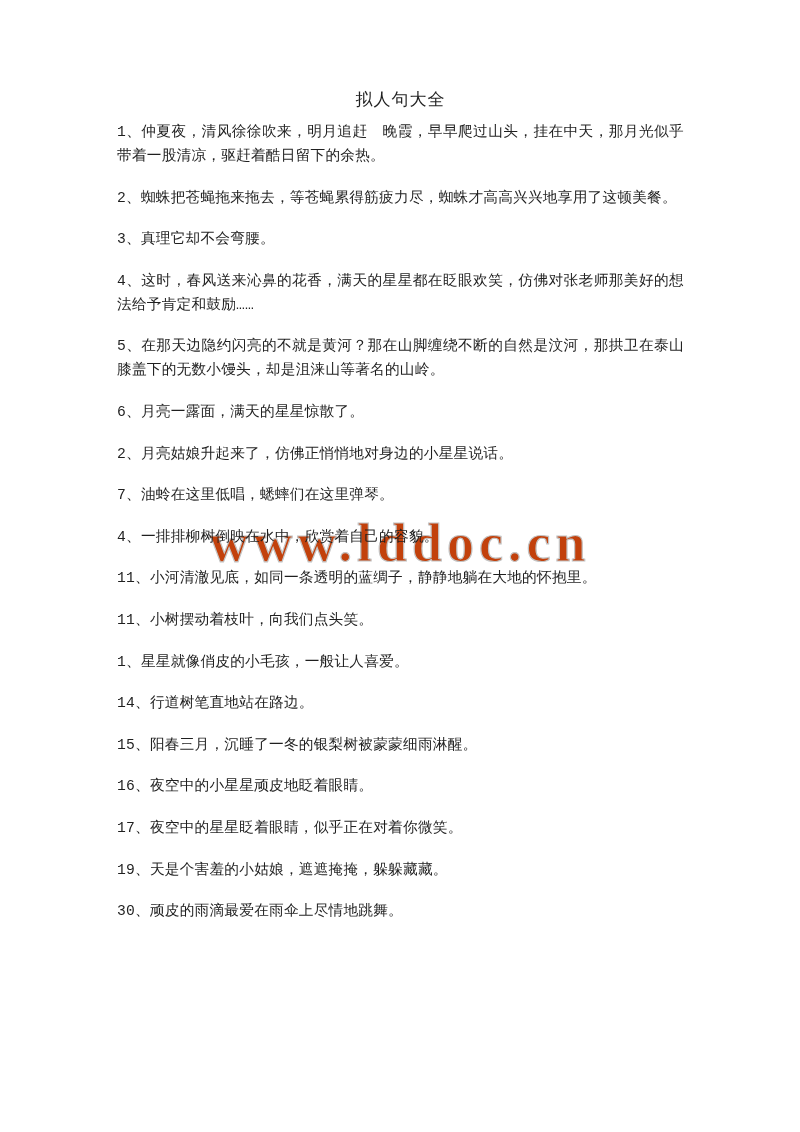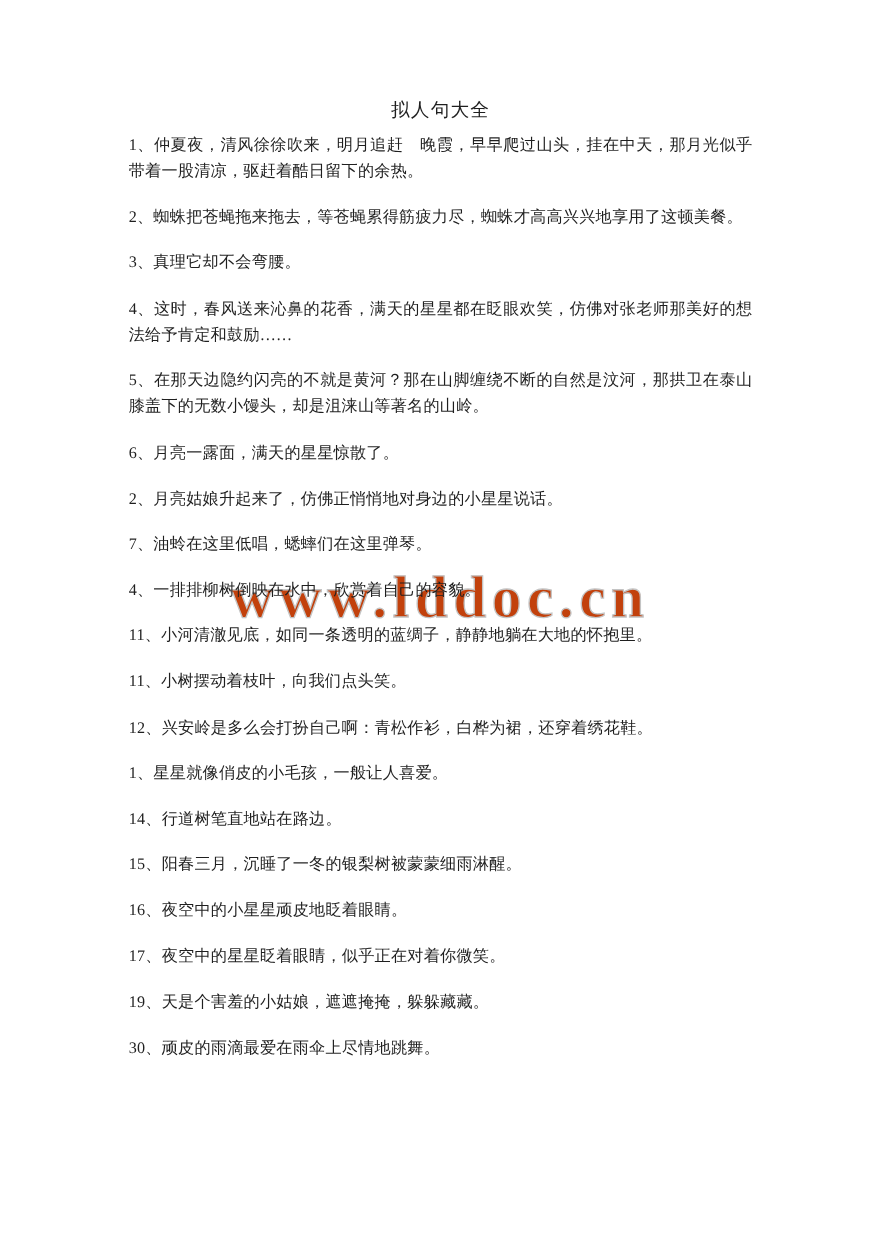--- a/index.html
+++ b/index.html
@@ -29,20 +29,21 @@
     margin: 0 0 8px 0;
     line-height: 24px;
     letter-spacing: 1px;
   }
   .item {
     font-size: 14.7px;
     line-height: 24px;
     margin: 0 0 17.6px 0;
     text-align: justify;
     letter-spacing: 0.2px;
+    font-family: Liberation Mono, monospace;
   }
   .watermark {
     position: absolute;
     z-index: 0;
     top: 516px;
     left: 0;
     width: 100%;
     text-align: center;
     font-size: 54px;
     font-weight: bold;
@@ -67,21 +68,20 @@
   <p class="item">2、蜘蛛把苍蝇拖来拖去，等苍蝇累得筋疲力尽，蜘蛛才高高兴兴地享用了这顿美餐。</p>
   <p class="item">3、真理它却不会弯腰。</p>
   <p class="item">4、这时，春风送来沁鼻的花香，满天的星星都在眨眼欢笑，仿佛对张老师那美好的想法给予肯定和鼓励……</p>
   <p class="item">5、在那天边隐约闪亮的不就是黄河？那在山脚缠绕不断的自然是汶河，那拱卫在泰山膝盖下的无数小馒头，却是沮涞山等著名的山岭。</p>
   <p class="item">6、月亮一露面，满天的星星惊散了。</p>
   <p class="item">2、月亮姑娘升起来了，仿佛正悄悄地对身边的小星星说话。</p>
   <p class="item">7、油蛉在这里低唱，蟋蟀们在这里弹琴。</p>
   <p class="item">4、一排排柳树倒映在水中，欣赏着自己的容貌。</p>
   <p class="item">11、小河清澈见底，如同一条透明的蓝绸子，静静地躺在大地的怀抱里。</p>
   <p class="item">11、小树摆动着枝叶，向我们点头笑。</p>
-  <p class="item">12、兴安岭是多么会打扮自己啊：青松作衫，白桦为裙，还穿着绣花鞋。</p>
   <p class="item">1、星星就像俏皮的小毛孩，一般让人喜爱。</p>
   <p class="item">14、行道树笔直地站在路边。</p>
   <p class="item">15、阳春三月，沉睡了一冬的银梨树被蒙蒙细雨淋醒。</p>
   <p class="item">16、夜空中的小星星顽皮地眨着眼睛。</p>
   <p class="item">17、夜空中的星星眨着眼睛，似乎正在对着你微笑。</p>
   <p class="item">19、天是个害羞的小姑娘，遮遮掩掩，躲躲藏藏。</p>
   <p class="item">30、顽皮的雨滴最爱在雨伞上尽情地跳舞。</p>
 </div>
 
 </body></html>

